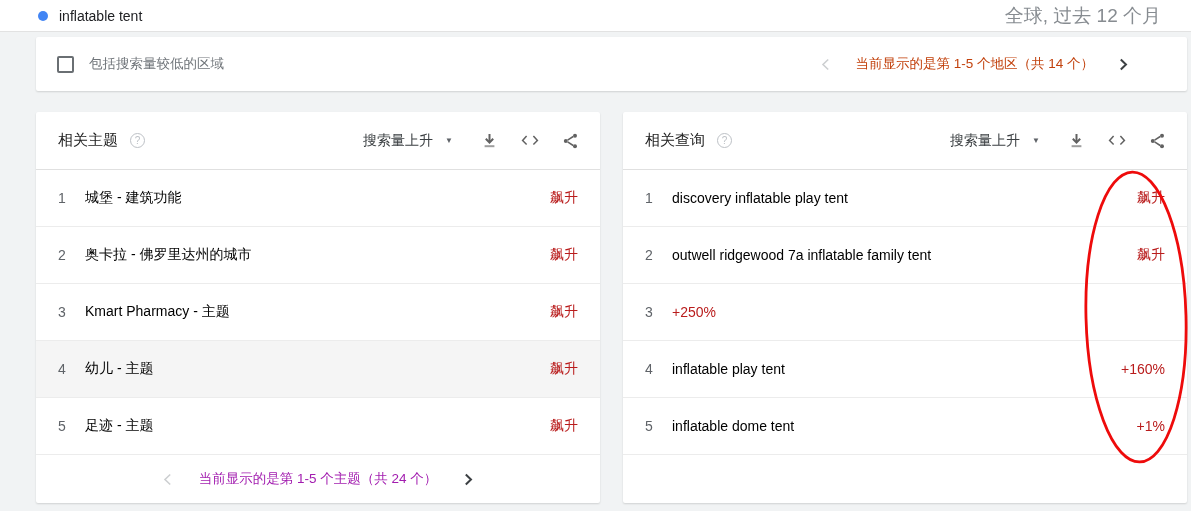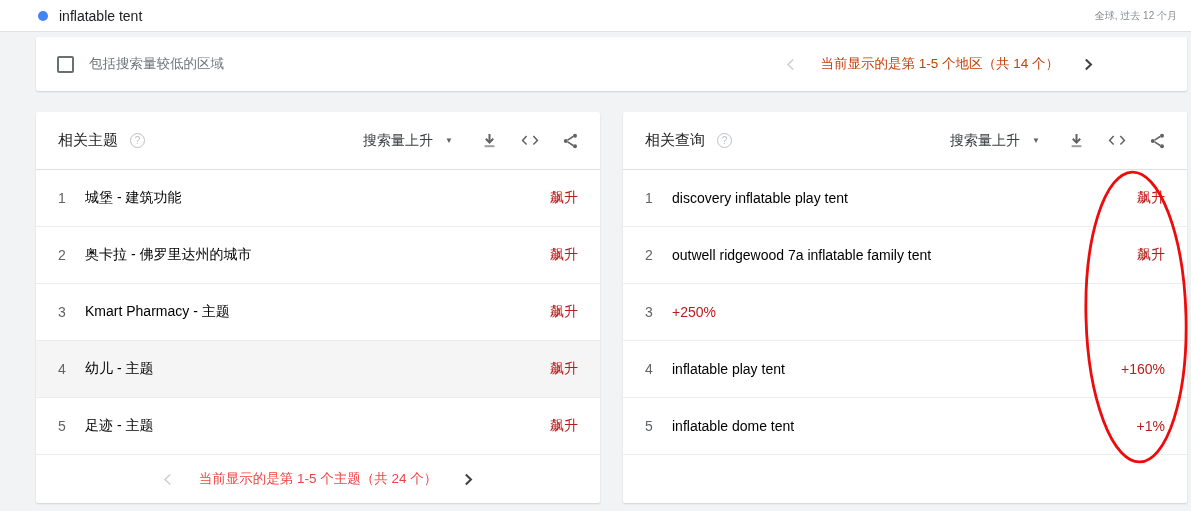--- a/index.html
+++ b/index.html
@@ -2,31 +2,31 @@
 <html><head>
 <meta charset="utf-8">
 <style>
   * { margin:0; padding:0; box-sizing:border-box; }
   body { font-family:"Liberation Sans","DejaVu Sans",sans-serif; }
   .page { position:relative; width:1191px; height:511px; background:#f1f3f4; overflow:hidden; }
 
   
   .topbar { height:32px; background:#fff; border-bottom:1px solid #e2e2e2;
             display:flex; align-items:center; justify-content:space-between;
-            padding:0 14px 0 38px; }
+            padding:0 30px 0 38px; }
   .term { display:flex; align-items:center; gap:11px; font-size:14px; color:#202124; }
   .term svg { display:block; }
-  .scope { font-size:10px; color:#878c91; }
+  .scope { font-size:19px; color:#878c91; }
 
   .content { margin:0 4px 0 36px; }
 
   
   .filter-card { margin-top:5px; height:54px; background:#fff; border-radius:2px;
                  box-shadow:0 1px 2px rgba(0,0,0,.14); display:flex; align-items:center;
-                 justify-content:space-between; padding:0 94px 0 21px; }
+                 justify-content:space-between; padding:0 59px 0 21px; }
   .cb-row { display:flex; align-items:center; gap:15px; cursor:pointer; }
   .checkbox { width:17px; height:17px; border:2px solid #6a6f73; border-radius:2px; background:#fff; }
   .cb-label { font-size:13.5px; color:#6f7479; }
 
   .pager { display:flex; align-items:center; gap:25px; font-size:13.5px; color:#c2410c; }
   .pager .arrow { display:flex; align-items:center; cursor:pointer; color:#3c4043; }
   .pager .arrow.disabled { color:#cdcfd1; }
 
   
   .cards { display:flex; gap:23px; margin-top:21px; }
@@ -45,21 +45,21 @@
 
   .rows { list-style:none; flex:1; }
   .row { height:57px; display:flex; align-items:center; padding:0 22px;
          border-bottom:1px solid #ececec; font-size:14px; cursor:pointer; }
   .row.hl { background:#f5f5f5; }
   .rank { width:27px; color:#5f6368; flex:0 0 27px; }
   .row-label { flex:1; color:#000000; }
   .row-value { color:#b91c1c; }
 
   .card-foot { height:48px; display:flex; align-items:center; justify-content:center;
-               gap:27px; font-size:13.5px; color:#ef4444; }
+               gap:27px; font-size:13.5px; color:#a21caf; }
   .card-foot .arrow { display:flex; align-items:center; cursor:pointer; color:#3c4043; }
   .card-foot .arrow.disabled { color:#cdcfd1; }
 
   
   .annotation { position:absolute; left:0; top:0; pointer-events:none; }
 </style>
 </head>
 <body>
 
 <div class="page">

